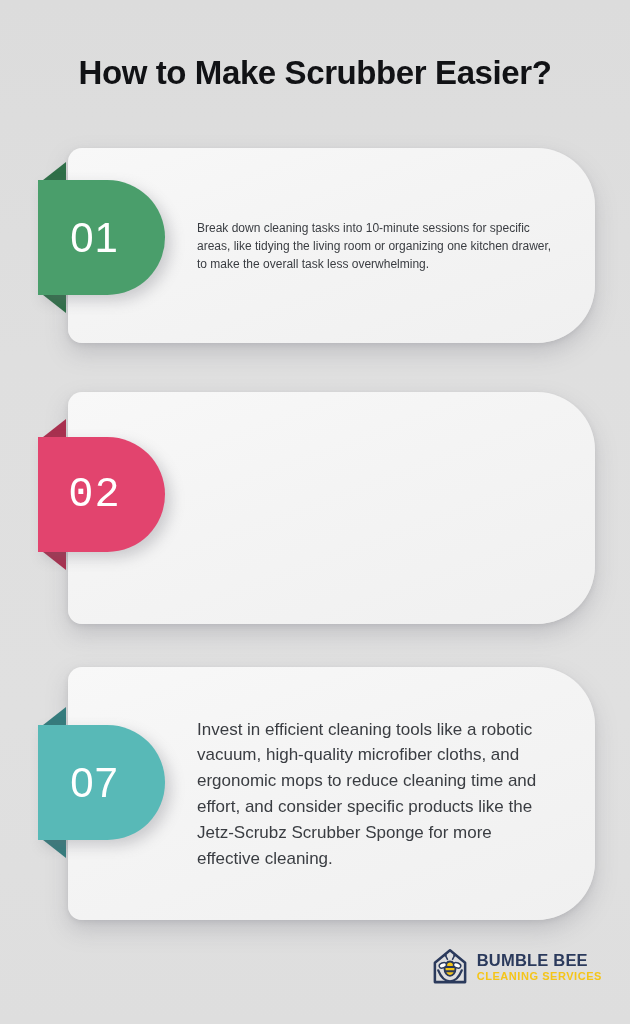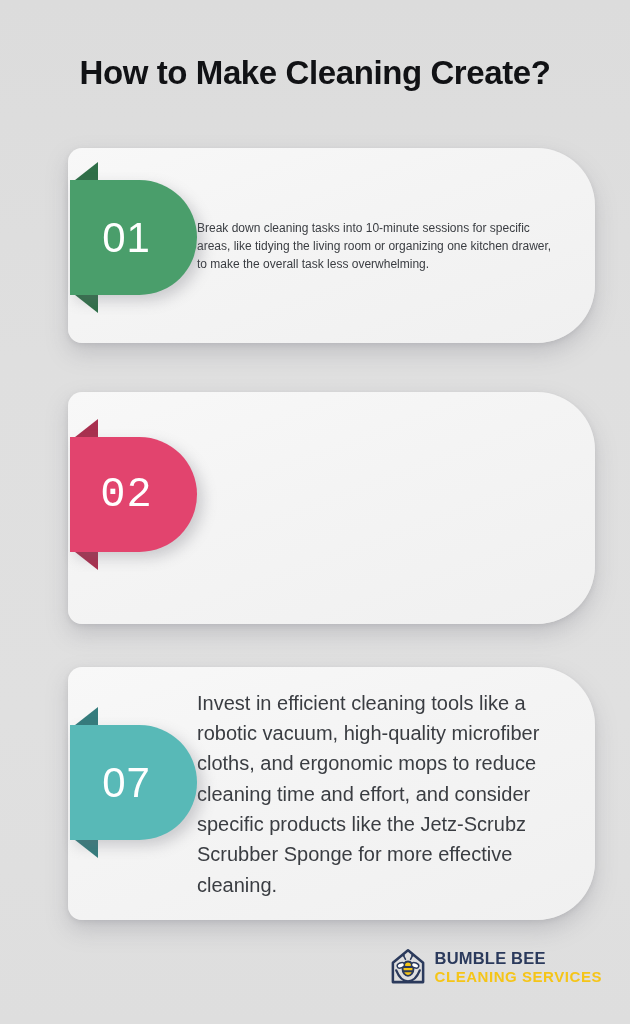--- a/index.html
+++ b/index.html
@@ -46,21 +46,20 @@
   .card-2 { top: 392px;  height: 232px; }
   .card-3 { top: 667px;  height: 253px; }
 
   
   .badge {
     position: absolute;
     left: -30px;
     width: 127px;
     height: 115px;
     z-index: 3;
-    margin-left: 32px;
   }
   .badge-1 { top: 32px; }
   .badge-2 { top: 45px; font-family: Liberation Mono, monospace; }
   .badge-3 { top: 58px; }
 
   
   .fold {
     position: absolute;
     left: 0;
     width: 28px;
@@ -107,52 +106,52 @@
   .card-text {
     position: absolute;
     left: 129px;
     right: 38px;
     top: 50%;
     transform: translateY(-50%);
     font-size: 12px;
     line-height: 1.52;
     color: #3a3d42;
   }
-  .card-3 .card-text { font-size: 20px; }
+  .card-3 .card-text { font-size: 17px; }
 
   
   .logo {
     position: absolute;
     right: 28px;
     bottom: 36px;
     display: flex;
     align-items: center;
     gap: 6px;
   }
   .logo-mark { width: 42px; height: 42px; display: block; }
   .logo-text { display: flex; flex-direction: column; line-height: 1; }
   .logo-name {
     font-size: 16.5px;
     font-weight: bold;
     color: #2b3a5c;
     letter-spacing: 0.2px;
   }
   .logo-tag {
-    font-size: 15px;
+    font-size: 11px;
     font-weight: bold;
     color: #f5c518;
     letter-spacing: 0.55px;
     margin-top: 2px;
   }
 </style>
 </head>
 <body>
 
 <div class="title-wrap">
-  <h1 class="title">How to Make Cleaning Create?</h1>
+  <h1 class="title">How to Make Scrubber Easier?</h1>
 </div>
 
 <div class="card card-1">
   <div class="badge badge-1 c-green">
     <div class="fold fold-top"></div>
     <div class="fold fold-bottom"></div>
     <div class="badge-body">
       <span class="badge-num">01</span>
     </div>
   </div>

